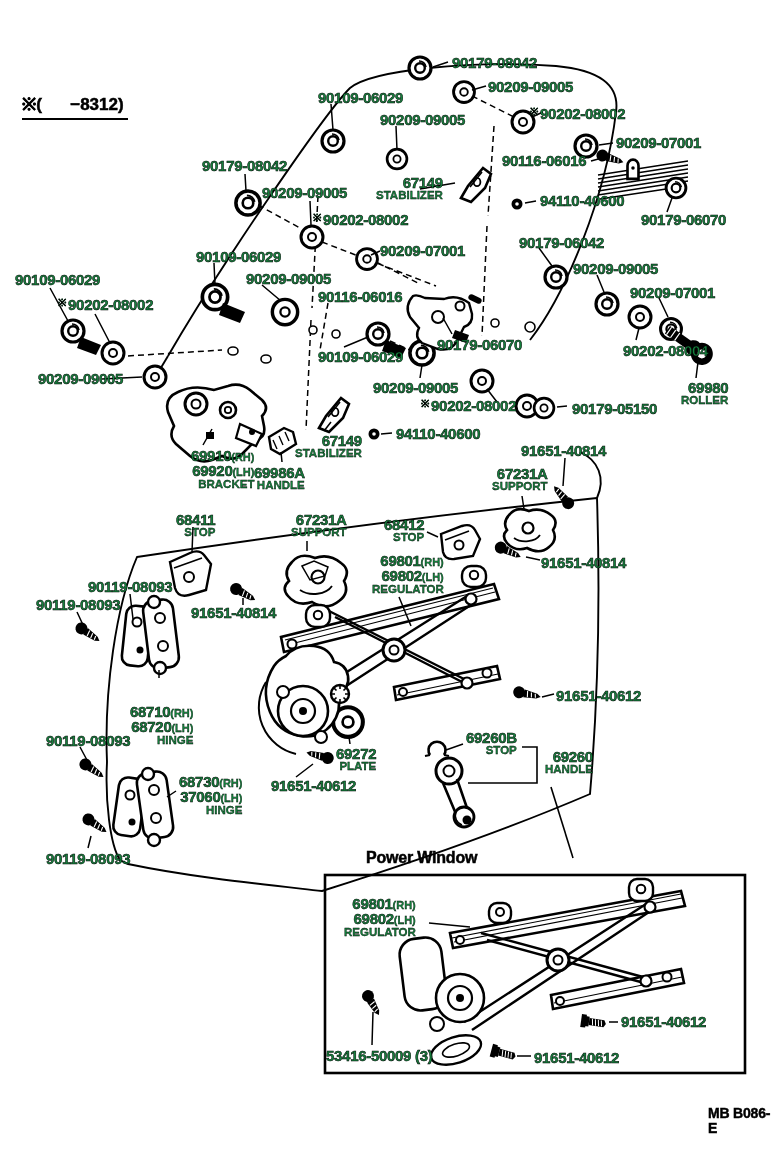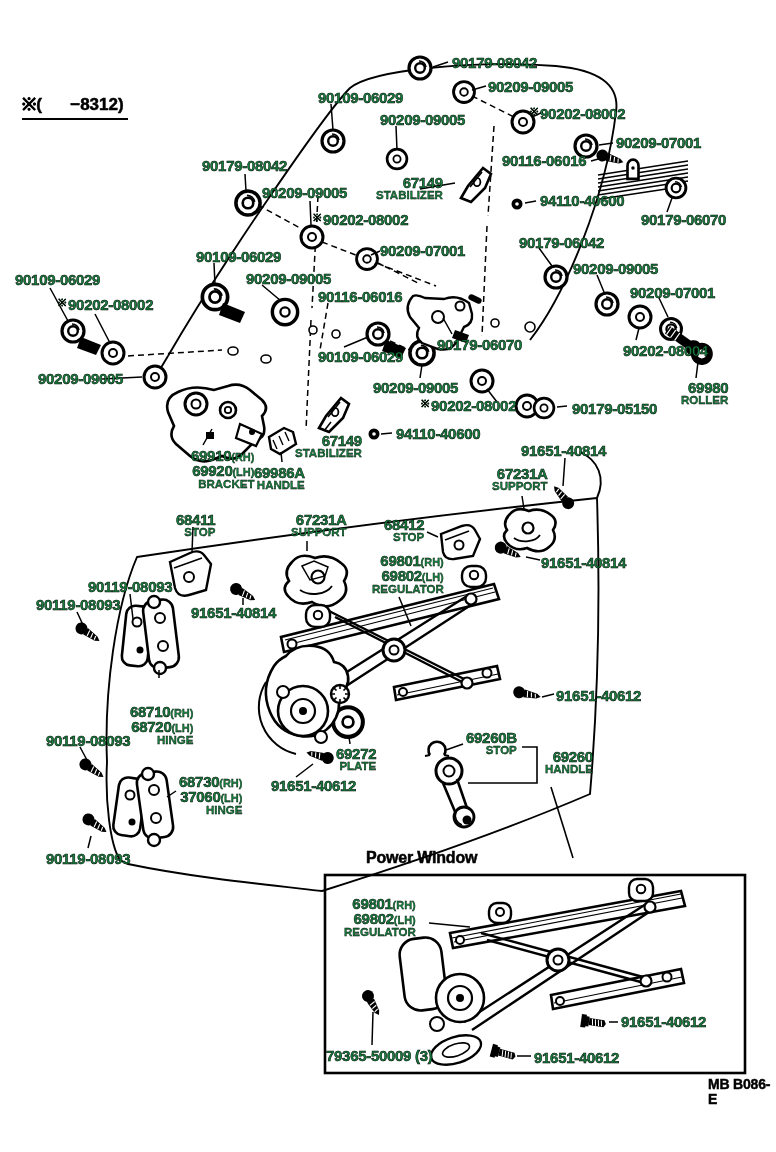--- a/index.html
+++ b/index.html
@@ -8,21 +8,21 @@
   .art{position:absolute;left:0;top:0;}
   .lbl{position:absolute;color:#15803d;white-space:nowrap;text-align:right;}
   .ln{font:700 15px/1.02 "Liberation Sans",sans-serif;letter-spacing:-0.3px;-webkit-text-stroke:0.5px #000;}
   .ln.sm{font-size:11.5px;letter-spacing:0;-webkit-text-stroke:0.35px #000;}
   .suf{font-size:11px;letter-spacing:0;-webkit-text-stroke:0.3px #000;}
   .pre{font-size:10px;vertical-align:4px;margin-right:2px;-webkit-text-stroke:0.3px #000;}
   .marking{position:absolute;left:22px;top:96px;font:700 17px/1.1 "Liberation Sans",sans-serif;
            border-bottom:2.5px solid #000;padding:0 4px 3px 0;white-space:pre;-webkit-text-stroke:0.5px #000;}
   .pw-title{position:absolute;left:322px;top:849px;font:700 16px/1.1 "Liberation Sans",sans-serif;
             letter-spacing:-0.2px;margin-left:44px;-webkit-text-stroke:0.5px #000;}
-  .footer-code{position:absolute;left:668px;top:1077px;font:700 14px/1.1 "Liberation Sans",sans-serif;
+  .footer-code{position:absolute;left:668px;top:1106px;font:700 14px/1.1 "Liberation Sans",sans-serif;
                letter-spacing:-0.2px;padding-left:40px;-webkit-text-stroke:0.45px #000;}
 </style>
 </head>
 <body>
 
 <div class="stage">
 
   <svg class="art" width="776" height="1152" viewBox="0 0 776 1152">
     <defs>
       <g id="g-grommet">
@@ -498,20 +498,20 @@
       </div>
       <div class="lbl" style="left: 344px; top: 896px;">
         <div class="ln"><span>69801</span><span class="suf">(RH)</span></div>
         <div class="ln"><span>69802</span><span class="suf">(LH)</span></div>
         <div class="ln sm"><span>REGULATOR</span></div>
       </div>
       <div class="lbl" style="left: 621px; top: 1014px;">
         <div class="ln"><span>91651-40612</span></div>
       </div>
       <div class="lbl" style="left: 326px; top: 1048px;">
-        <div class="ln"><span>79365-50009 (3)</span></div>
+        <div class="ln"><span>53416-50009 (3)</span></div>
       </div>
       <div class="lbl" style="left: 534px; top: 1050px;">
         <div class="ln"><span>91651-40612</span></div>
       </div>
     </div>
 
 </div>
 
 </body></html>

